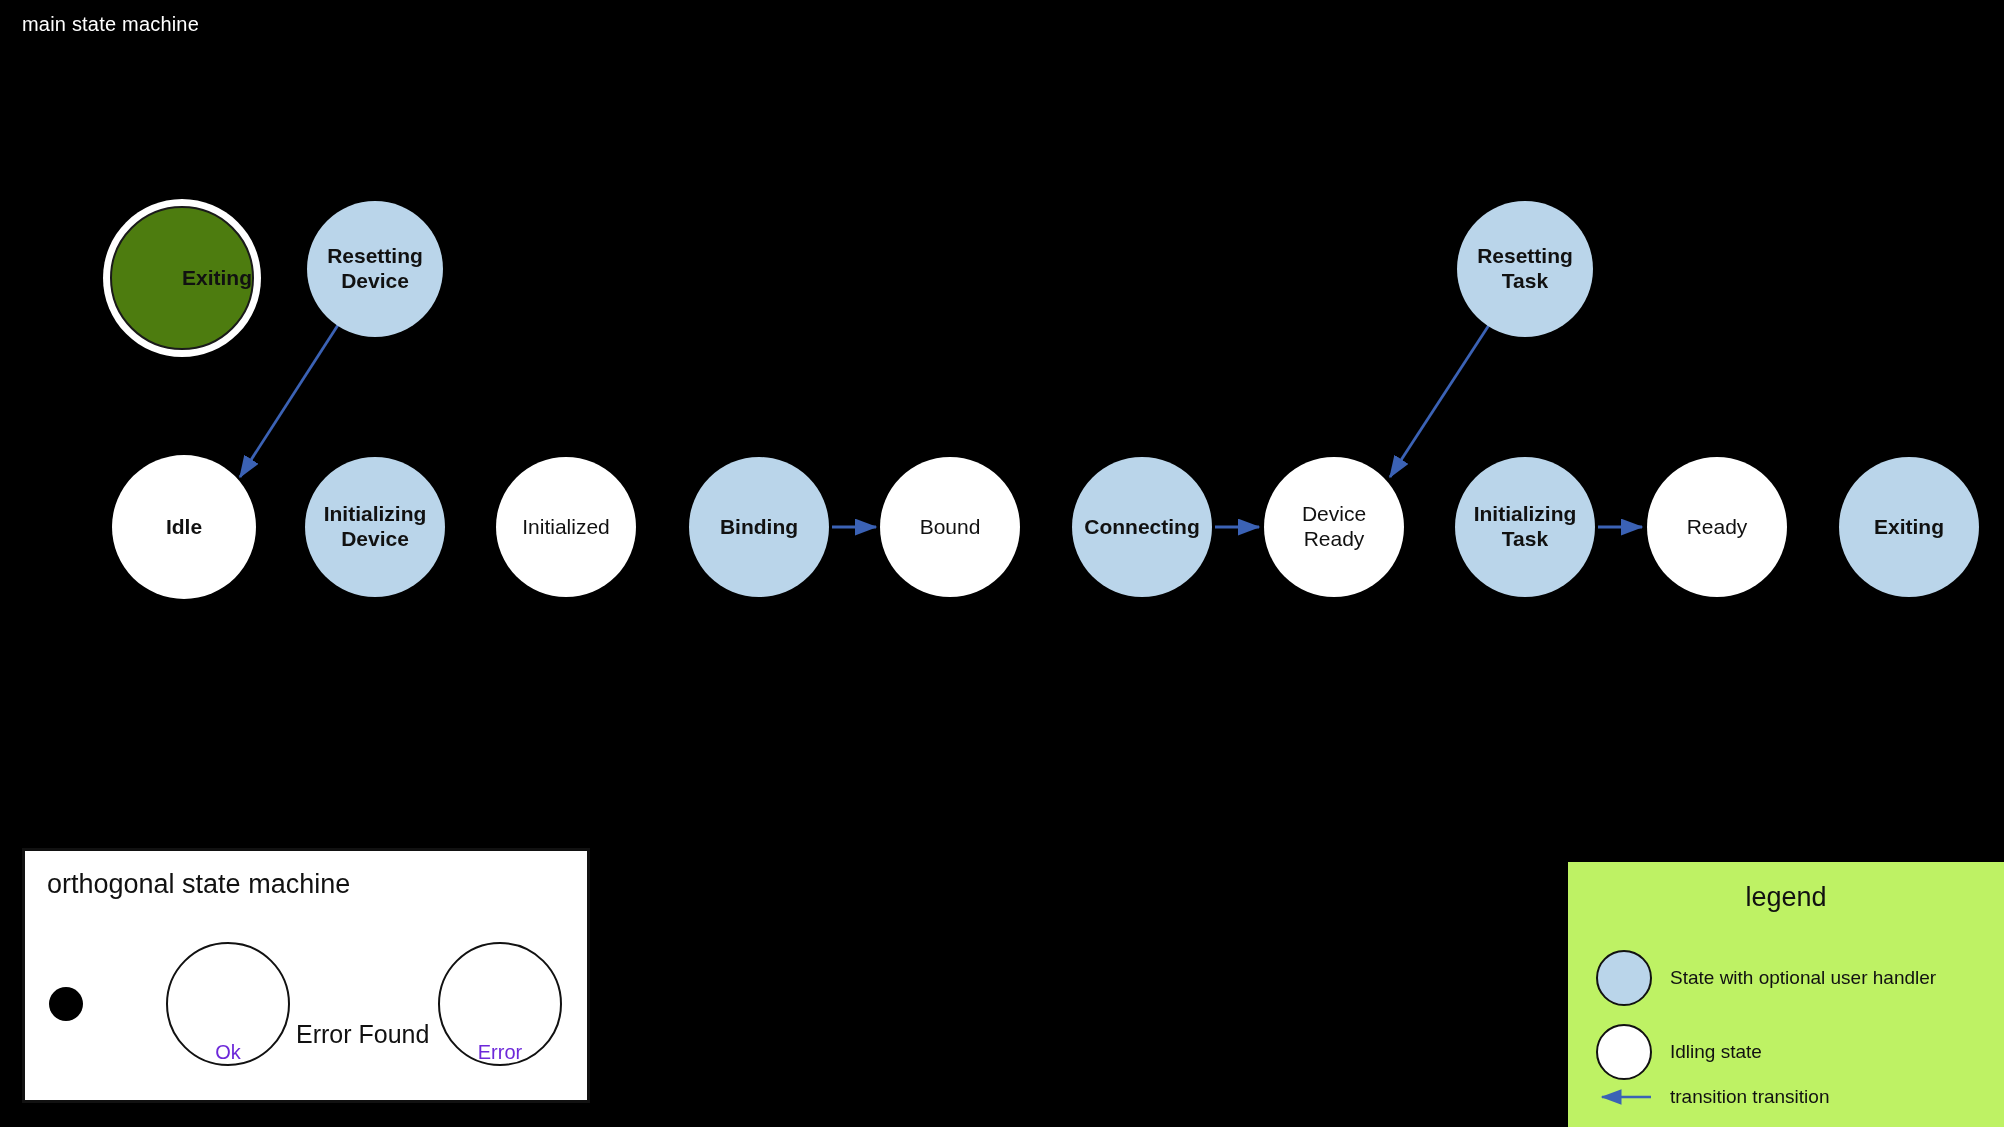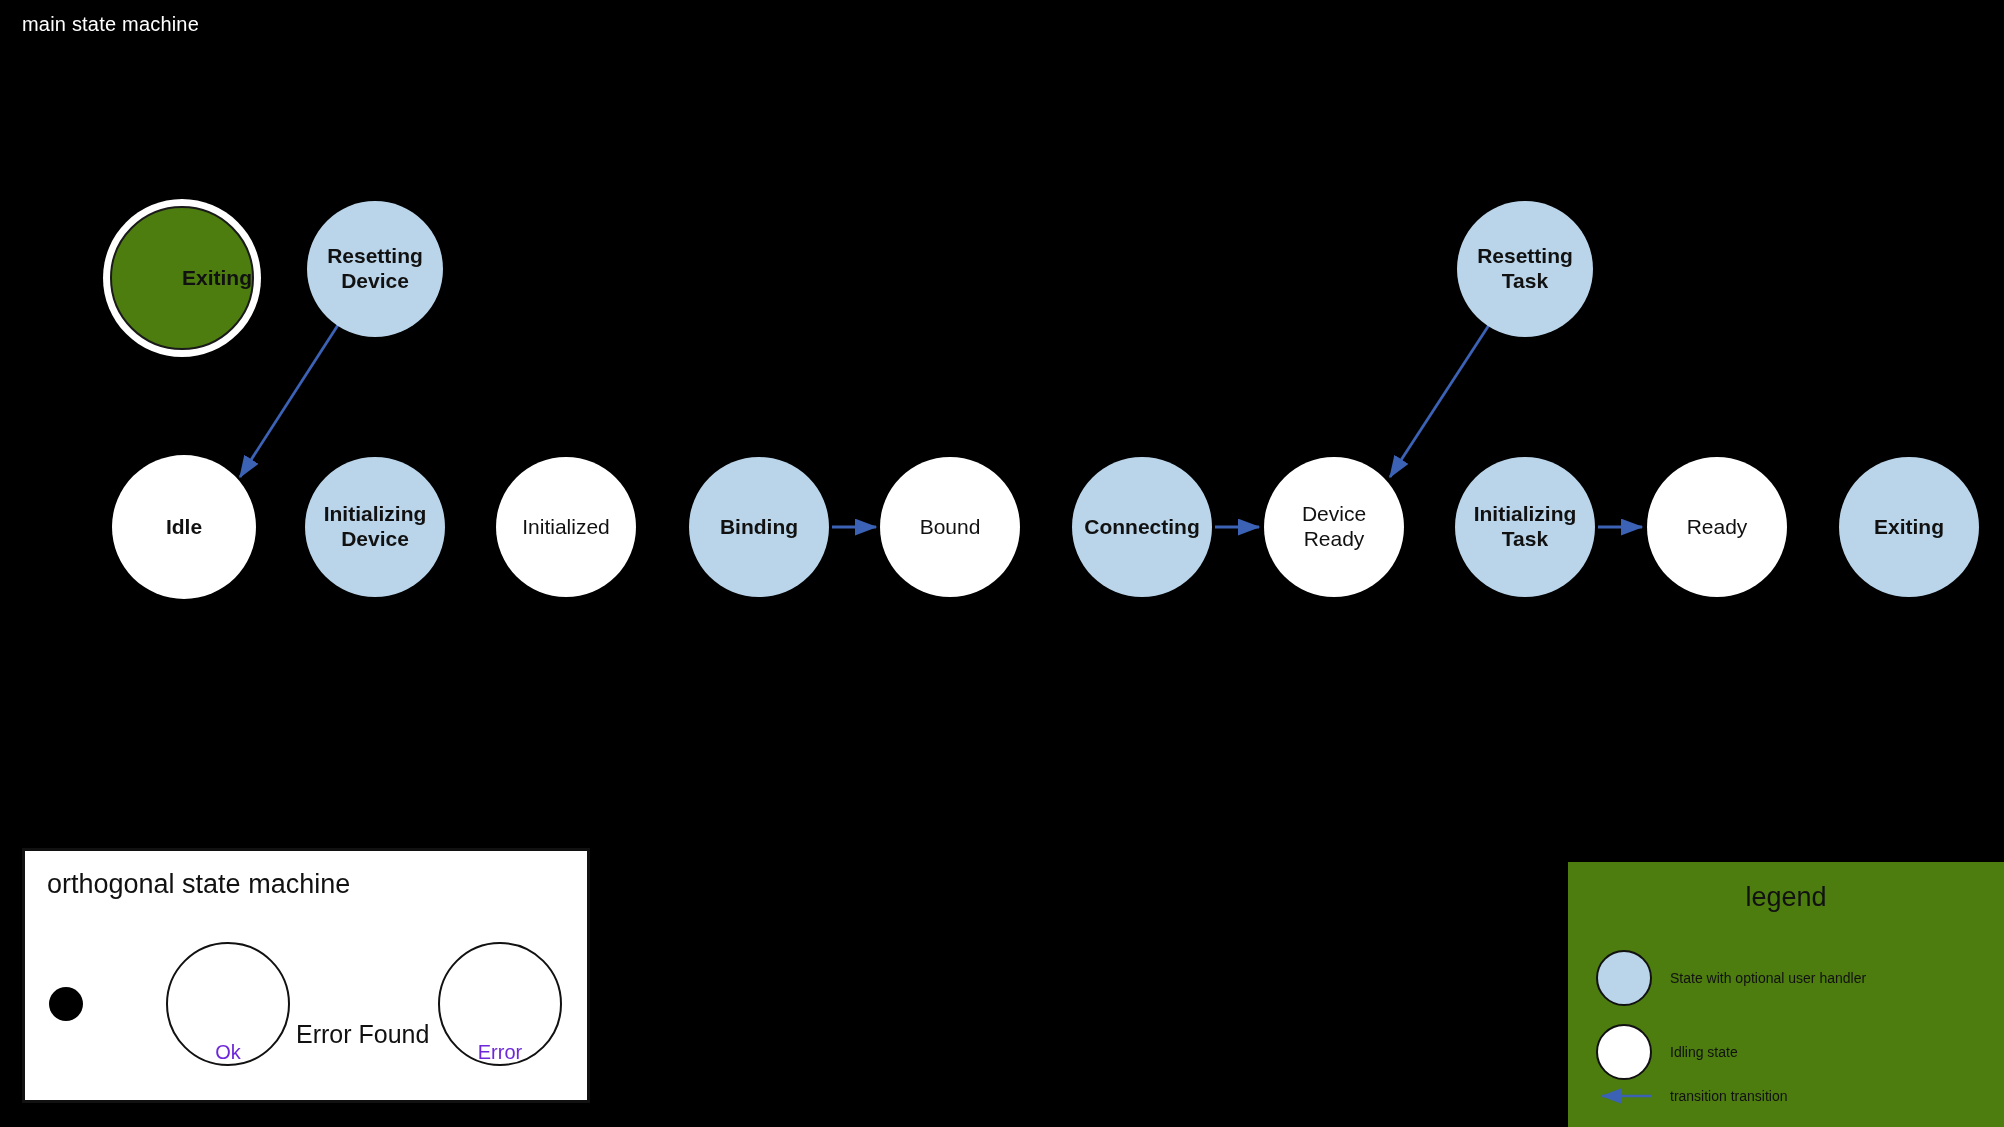--- a/index.html
+++ b/index.html
@@ -107,21 +107,21 @@
     white-space: nowrap;
   }
 
   
   .legend-panel {
     position: absolute;
     left: 1568px;
     top: 862px;
     width: 436px;
     height: 265px;
-    background: #4d7c0f;
+    background: #bef264;
     box-sizing: border-box;
   }
   .legend-title {
     position: absolute;
     left: 0;
     right: 0;
     top: 20px;
     text-align: center;
     font-size: 27px;
     color: #111111;
@@ -143,21 +143,21 @@
   }
   .legend-swatch.handler { background: #bad5ea; }
   .legend-swatch.idling  { background: #ffffff; }
   .legend-arrow-box {
     width: 56px;
     height: 20px;
     flex: 0 0 auto;
     position: relative;
   }
   .legend-text {
-    font-size: 14px;
+    font-size: 19px;
     color: #111111;
     white-space: nowrap;
   }
 </style>
 </head>
 <body>
 
 <svg id="canvas" viewBox="0 0 2004 1127" xmlns="http://www.w3.org/2000/svg">
   <defs>
     <marker id="arrow-blue" markerWidth="9" markerHeight="9" refX="7.5" refY="3" orient="auto" markerUnits="strokeWidth">

